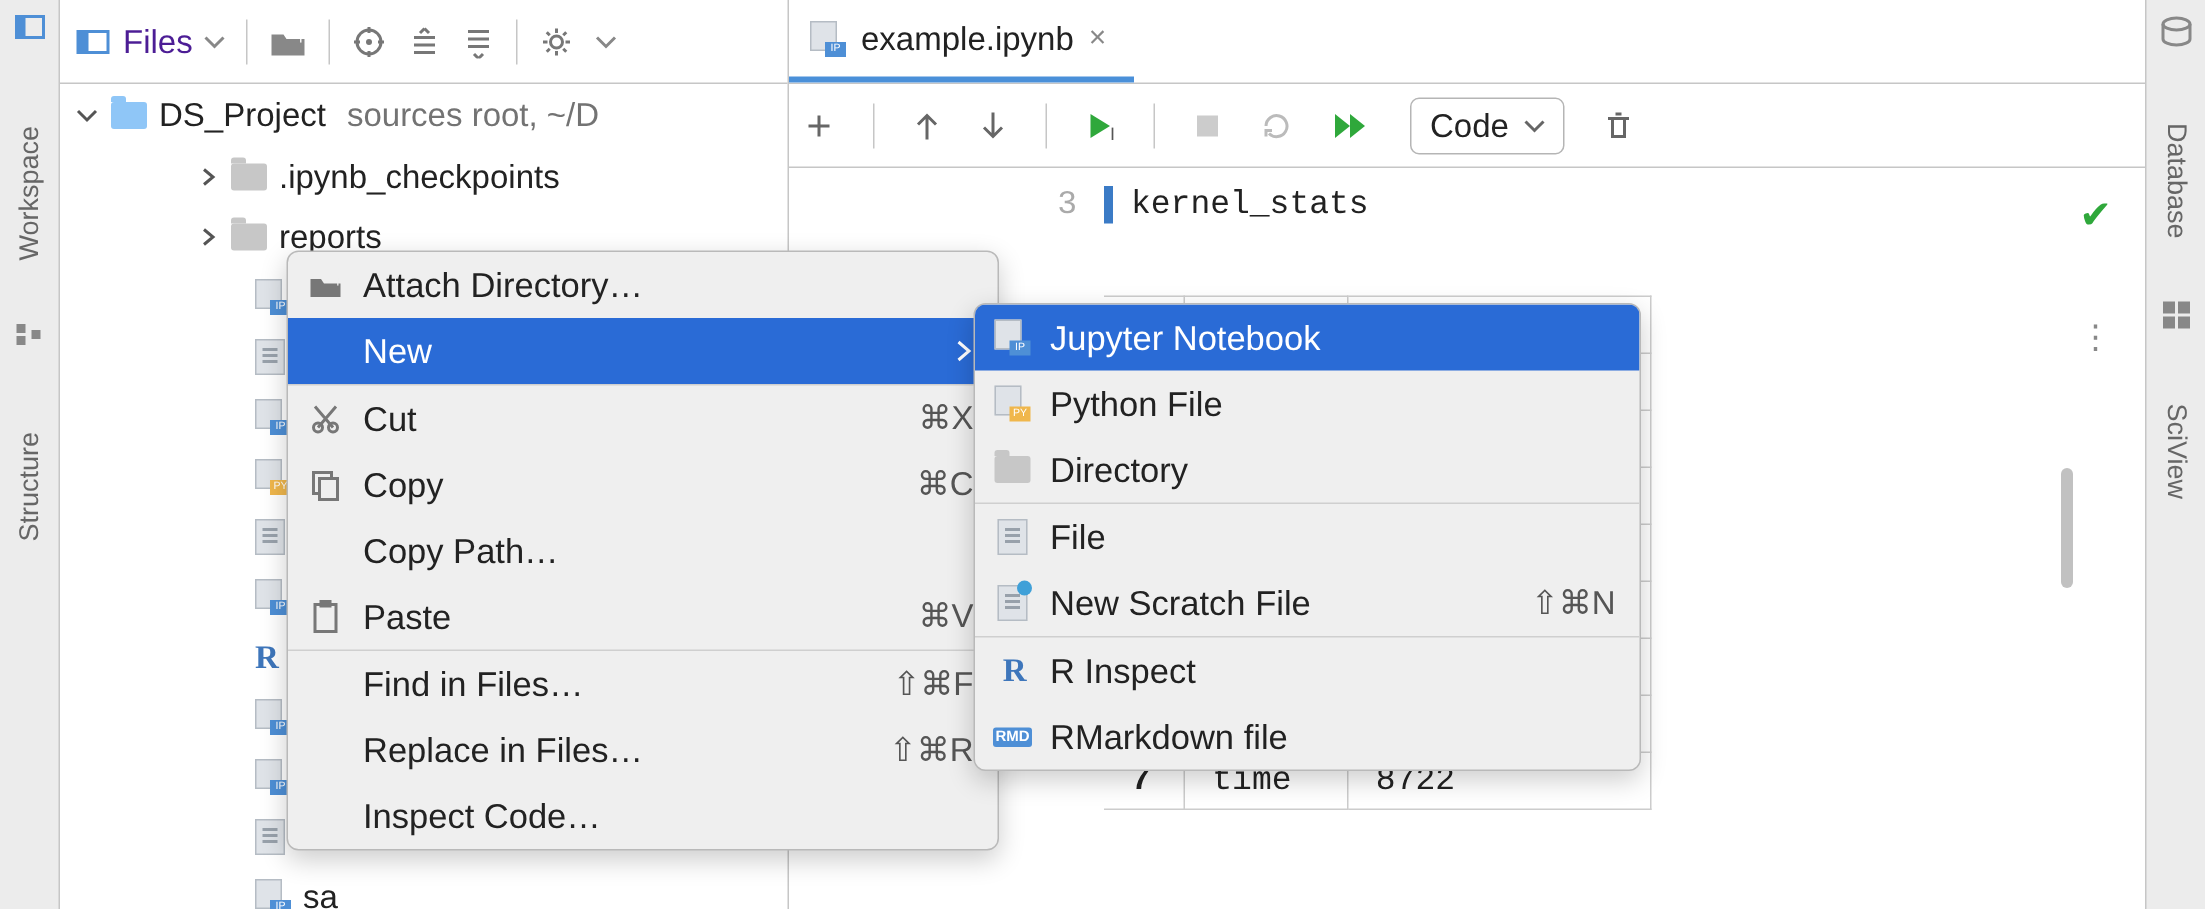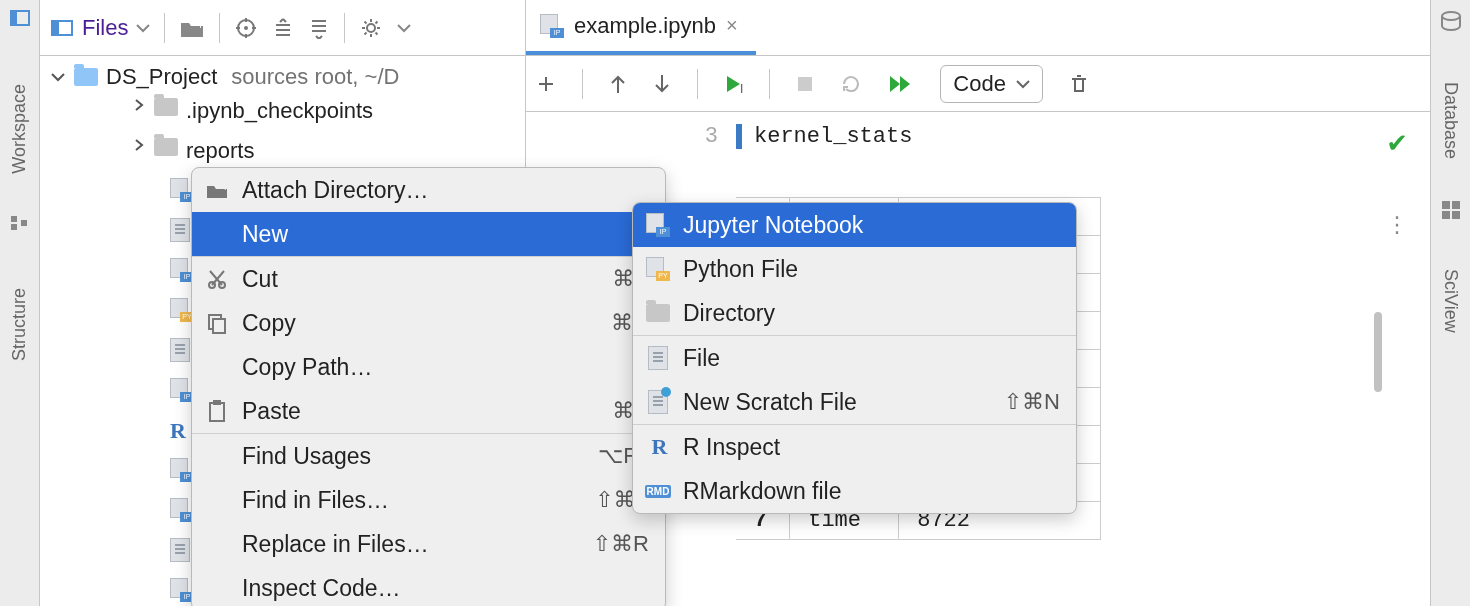--- a/index.html
+++ b/index.html
@@ -75,21 +75,21 @@
   height: 42px;
   padding: 0 10px;
   gap: 8px;
   font-size: 22px;
   white-space: nowrap;
   overflow: hidden;
 }
 .project-root .sources-root-text { color: #737373; margin-left: 6px; }
 
 .tree-item {
-  display: flex; 
+  display: flex; align-items: center;
   height: 40px;
   padding-left: 92px;
   gap: 8px;
   white-space: nowrap;
 }
 .tree-item.child-folder { padding-left: 92px; }
 .tree-item.child-file { padding-left: 130px; }
 
 
 .editor {
@@ -218,21 +218,21 @@
   background: #2a6bd6;
   color: #fff;
 }
 .ctx-sep { height: 1px; background: #cfcfcf; }
 .ctx-icon { width: 30px; display: inline-flex; justify-content: center; color: #777; }
 .ctx-item .nolabel { width: 30px; }
 
 
 .sub-menu {
   position: absolute;
-  left: 632px; top: 202px;
+  left: 649px; top: 202px;
   width: 445px;
   background: #efefef;
   border: 1px solid #b9b9b9;
   border-radius: 8px;
   box-shadow: 0 6px 18px rgba(0,0,0,.2);
   overflow: hidden;
   z-index: 101;
 }
 
 
@@ -617,26 +617,20 @@
           <rect x="6" y="1" width="8" height="5" fill="#777"></rect>
         </svg>
       </span>
       <span>Paste</span>
       <span class="spacer"></span>
       <span class="shortcut">⌘V</span>
     </div>
     <div class="ctx-sep"></div>
     <div class="ctx-item">
       <span class="nolabel"></span>
-      <span>Find Usages</span>
-      <span class="spacer"></span>
-      <span class="shortcut">⌥F7</span>
-    </div>
-    <div class="ctx-item">
-      <span class="nolabel"></span>
       <span>Find in Files…</span>
       <span class="spacer"></span>
       <span class="shortcut">⇧⌘F</span>
     </div>
     <div class="ctx-item">
       <span class="nolabel"></span>
       <span>Replace in Files…</span>
       <span class="spacer"></span>
       <span class="shortcut">⇧⌘R</span>
     </div>

